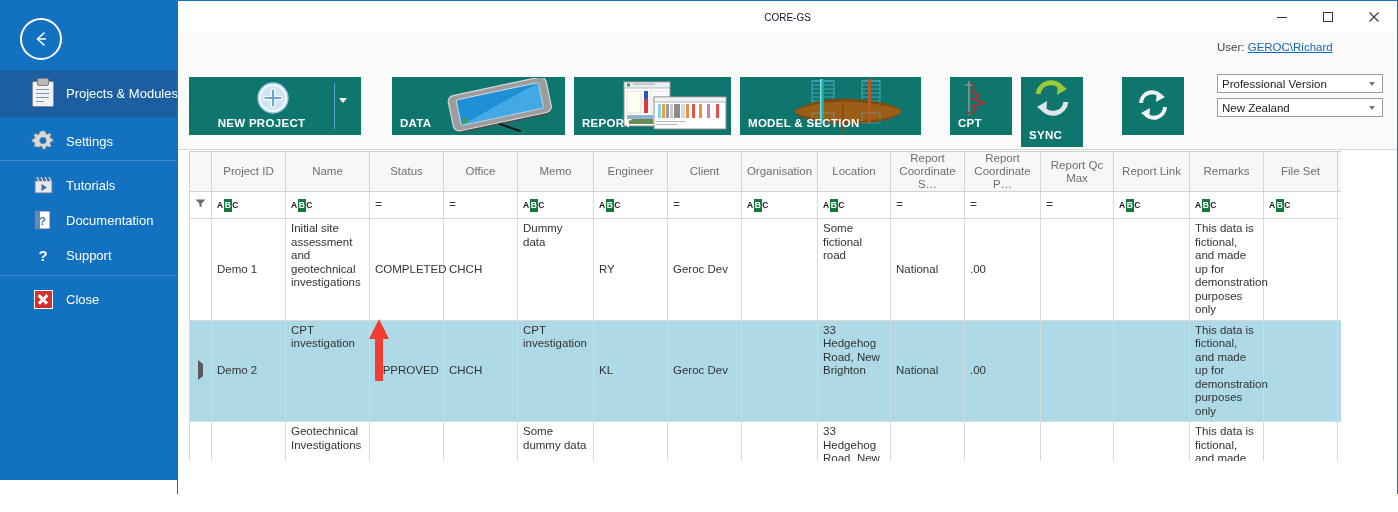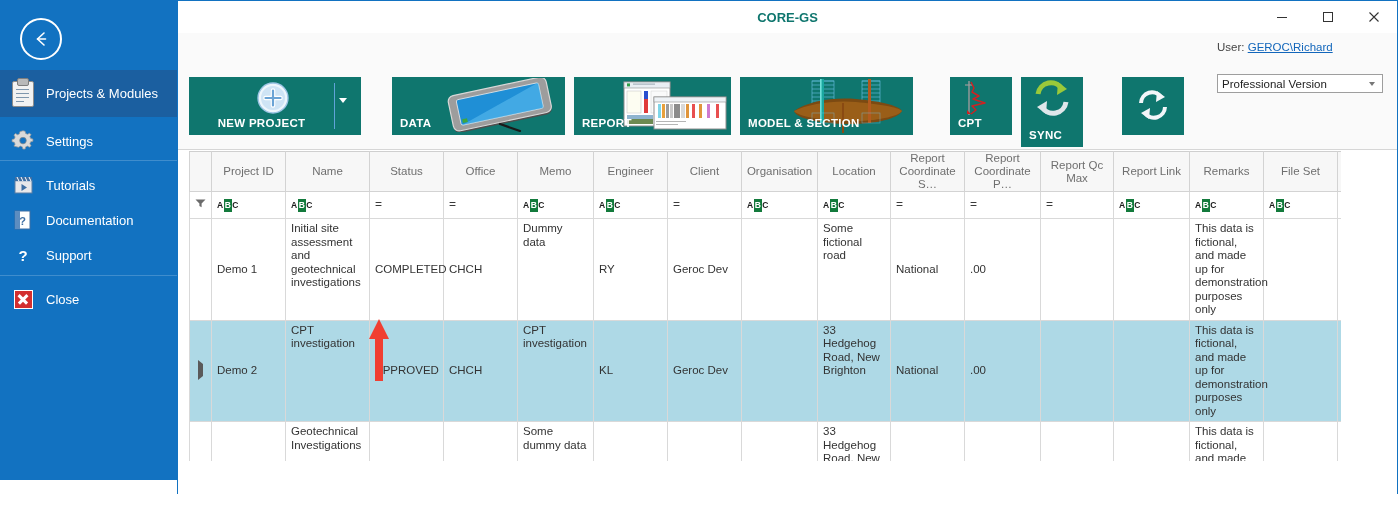--- a/index.html
+++ b/index.html
@@ -27,21 +27,21 @@
     display:flex;align-items:center;justify-content:center;
     cursor:pointer;
   }
   .back-btn svg{display:block;}
   .side-item{
     position:absolute;left:0;width:209px;
     display:flex;align-items:center;
     color:#ffffff;font-size:13px;
     cursor:pointer;
     box-sizing:border-box;
-    padding-left:8px;
+    padding-left:28px;
   }
   .side-item .s-ico{width:30px;flex:0 0 30px;display:flex;align-items:center;justify-content:center;}
   .side-item .s-lbl{padding-left:8px;line-height:15px;}
   .side-item.sel{background:#1b5fa0;}
   .side-sep{position:absolute;left:0;width:177px;height:1px;background:#3f8dcd;}
 
   
   .ico-clip{position:relative;width:20px;height:24px;background:#f2f2f2;border:1px solid #8d8d8d;border-radius:2px;}
   .ico-clip:before{content:"";position:absolute;left:4px;top:-4px;width:10px;height:6px;background:#b9b9b9;border:1px solid #7d7d7d;border-radius:2px;}
   .ico-clip i{position:absolute;left:3px;width:13px;height:1px;background:#7f97ad;display:block;}
@@ -59,21 +59,21 @@
     background:#ffffff;
     border:1px solid #1272c1;
     box-sizing:border-box;
     overflow:hidden;
   }
   .titlebar{
     position:absolute;left:0;top:0;width:1219px;height:32px;
     background:#ffffff;
     display:flex;align-items:center;justify-content:center;
   }
-  .title-text{font-size:13px;color:#0f766e;font-weight:bold;}
+  .title-text{font-size:10px;color:#0f172a;}
   .win-btns{position:absolute;right:0;top:0;height:32px;display:flex;}
   .win-btn{width:46px;height:32px;display:flex;align-items:center;justify-content:center;cursor:pointer;}
 
   .ribbon{
     position:absolute;left:0;top:32px;width:1219px;height:116px;
     background:#fafafa;
     border-bottom:1px solid #d6d6d6;
   }
   .tile{
     position:absolute;background:#0f766e;cursor:pointer;overflow:hidden;
@@ -307,21 +307,21 @@
             <rect x="77" y="25" width="3" height="14" fill="#e0953c"></rect>
             <rect x="85" y="25" width="3" height="14" fill="#cf7ad0"></rect>
             <rect x="94" y="25" width="3" height="14" fill="#e84f4f"></rect>
           </g>
           <rect x="34" y="42" width="30" height="1" fill="#b5b5b5"></rect>
           <rect x="34" y="45" width="22" height="1" fill="#b5b5b5"></rect>
         </svg>
         <span class="tlabel">REPORT</span>
       </div>
 
-      <div class="tile" style="left:562px;top:44px;width:173px;height:58px;">
+      <div class="tile" style="left:562px;top:44px;width:173px;height:58px;padding-left:8px;">
         <svg width="130" height="58" viewBox="0 0 130 58" style="position:absolute;left:42px;top:0px;">
           <g opacity=".85">
             <rect x="30" y="4" width="22" height="34" fill="none" stroke="#6fc3e8" stroke-width=".7"></rect>
             <path d="M30 4 H52 M30 8 H52 M30 12 H52 M30 16 H52 M30 20 H52 M30 24 H52 M30 28 H52 M30 32 H52 M30 36 H52" stroke="#6fc3e8" stroke-width=".7"></path>
             <rect x="80" y="4" width="18" height="34" fill="none" stroke="#6fc3e8" stroke-width=".7"></rect>
             <path d="M80 4 H98 M80 8 H98 M80 12 H98 M80 16 H98 M80 20 H98 M80 24 H98 M80 28 H98 M80 32 H98 M80 36 H98" stroke="#6fc3e8" stroke-width=".7"></path>
           </g>
           <path d="M12 34 C26 24, 52 20, 74 22 C96 24, 116 28, 120 34 C116 42, 90 48, 62 47 C34 46, 14 41, 12 34 Z" fill="#7c4a12"></path>
           <path d="M12 34 C26 27, 52 23, 74 25 C96 27, 116 30, 120 34 C116 40, 90 45, 62 44 C34 43, 14 38, 12 34 Z" fill="#9a5e18"></path>
           <rect x="38" y="2" width="4" height="44" fill="#1aa7a0"></rect>
@@ -366,20 +366,24 @@
         <span class="tlabel centerlbl"></span>
       </div>
 
       <div class="userblk">
         <div class="userline">
           <span>User:</span>
           <a>GEROC\Richard</a>
         </div>
         <div class="combo">
           <span>Professional Version</span>
+          <span class="cb-arrow"></span>
+        </div>
+        <div class="combo">
+          <span>New Zealand</span>
           <span class="cb-arrow"></span>
         </div>
       </div>
     </div>
 
     <div class="gridwrap">
       <table class="grid">
         <colgroup>
           <col style="width:22px">
             <col style="width:74px">

